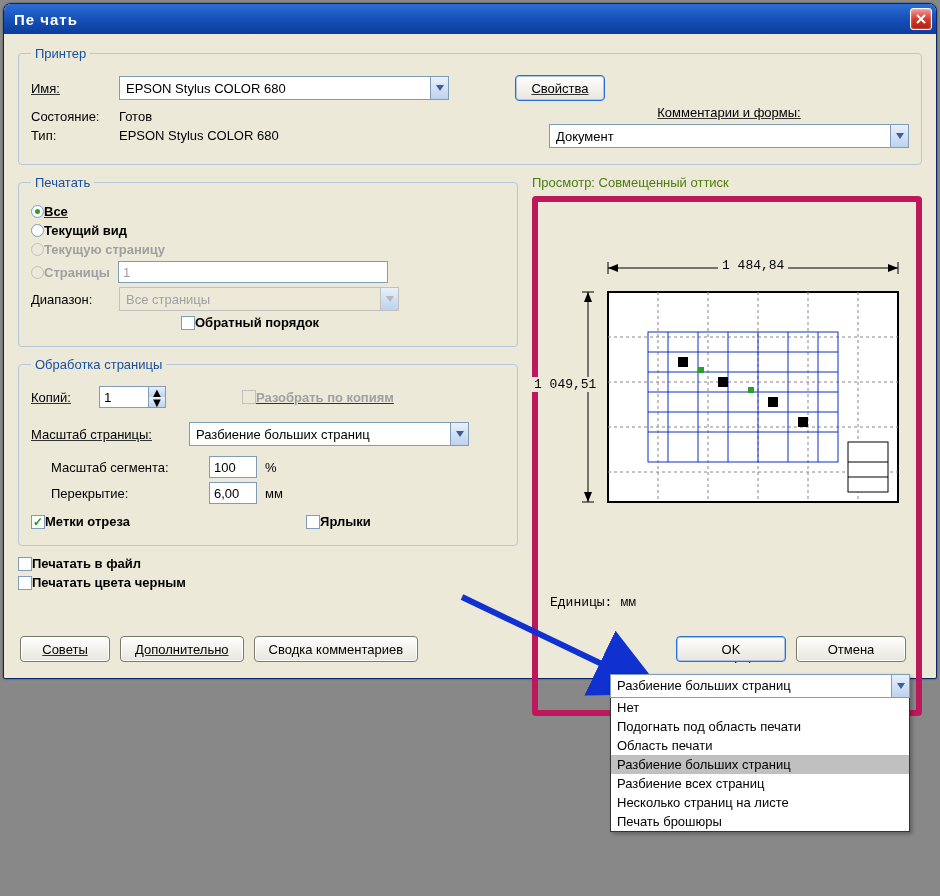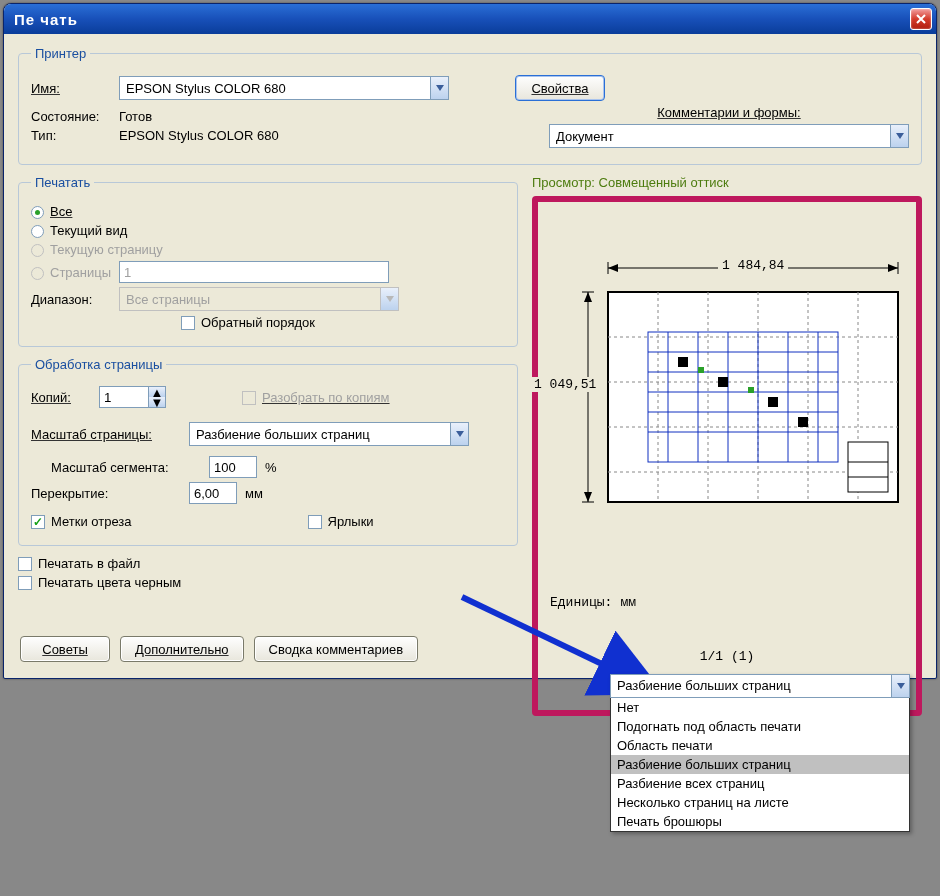--- a/index.html
+++ b/index.html
@@ -74,21 +74,21 @@
     min-width:90px;height:26px;padding:0 14px;
     background:linear-gradient(to bottom,#fefefe,#e8e6dc);
     border:1px solid #7a7a6a;border-radius:4px;
     cursor:pointer; font:inherit;
     box-shadow: inset 0 0 0 1px #fff;
   }
   .btn.primary { border:1px solid #2a6fd6; box-shadow:inset 0 0 0 1px #a8c3ee;text-align:center;}
   .two-col { display:flex; gap:14px; }
   .left-col { width: 500px;}
   .right-col{ flex:1;}
-  .radio,.chk{ display:inline-flex;align-items:flex-end;gap:6px;}
+  .radio,.chk{ display:inline-flex;align-items:center;font-weight:bold;}
   .disabled{ color:#a0a0a0 !important;}
   .spinner{display:inline-flex;border:1px solid #7f9db9;height:22px;}
   .spinner input{border:none;width:48px;height:20px;padding:0 4px;}
   .spinner .arrows{display:flex;flex-direction:column;border-left:1px solid #7f9db9;}
   .spinner .arrows div{width:16px;height:10px;background:linear-gradient(#e9f0fb,#bcd2ee);display:flex;align-items:center;justify-content:center;}
   .preview-head{ color:#4d7c0f; margin-bottom:6px; font-size:13px;}
   .preview-box{
     border:6px solid #be185d;border-radius:4px;padding:0;
     height:520px; position:relative;font-family:Liberation Mono, monospace;
   }
@@ -254,21 +254,21 @@
                     <path d="M0 0 L8 0 L4 6 Z" fill="#3b5e9a"></path>
                   </svg>
                 </span>
             </div>
           </div>
           <div class="row" style="margin-top:10px;margin-left:20px;">
             <span style="min-width:150px">Масштаб сегмента:</span>
             <input class="txt" style="width: 48px;" value="100">
             <span>%</span>
           </div>
-          <div class="row" style="">
+          <div class="row" style="margin-left:20px;">
             <span style="min-width:150px">Перекрытие:</span>
             <input class="txt" style="width: 48px;" value="6,00">
             <span>мм</span>
           </div>
           <div class="row" style="margin-top:10px;">
             <span class="chk">
                 <span class="chkbox checked"></span>
                 <span>Метки отреза</span>
               </span>
             <span style="width:160px"></span>
@@ -368,20 +368,28 @@
       <button class="btn">
           <span class="underlbl">Советы</span>
         </button>
       <button class="btn">
           <span class="underlbl">Дополнительно</span>
         </button>
       <button class="btn">
           <span>Сводка комментариев</span>
         </button>
     </div>
+    <div class="bottom-bar-right">
+      <button class="btn primary" style="min-width:110px">
+          <span>OK</span>
+        </button>
+      <button class="btn" style="min-width:110px">
+          <span>Отмена</span>
+        </button>
+    </div>
 
     <svg class="blue-arrow" width="240" height="120" viewBox="0 0 240 120">
       <defs>
           <marker id="ah" markerWidth="12" markerHeight="12" refX="10" refY="6" orient="auto">
             <path d="M0 0 L12 6 L0 12 Z" fill="#1030d0"></path>
           </marker>
         </defs>
       <line x1="8" y1="8" x2="200" y2="100" stroke="#1030d0" stroke-width="6" marker-end="url(#ah)"></line>
     </svg>
 

